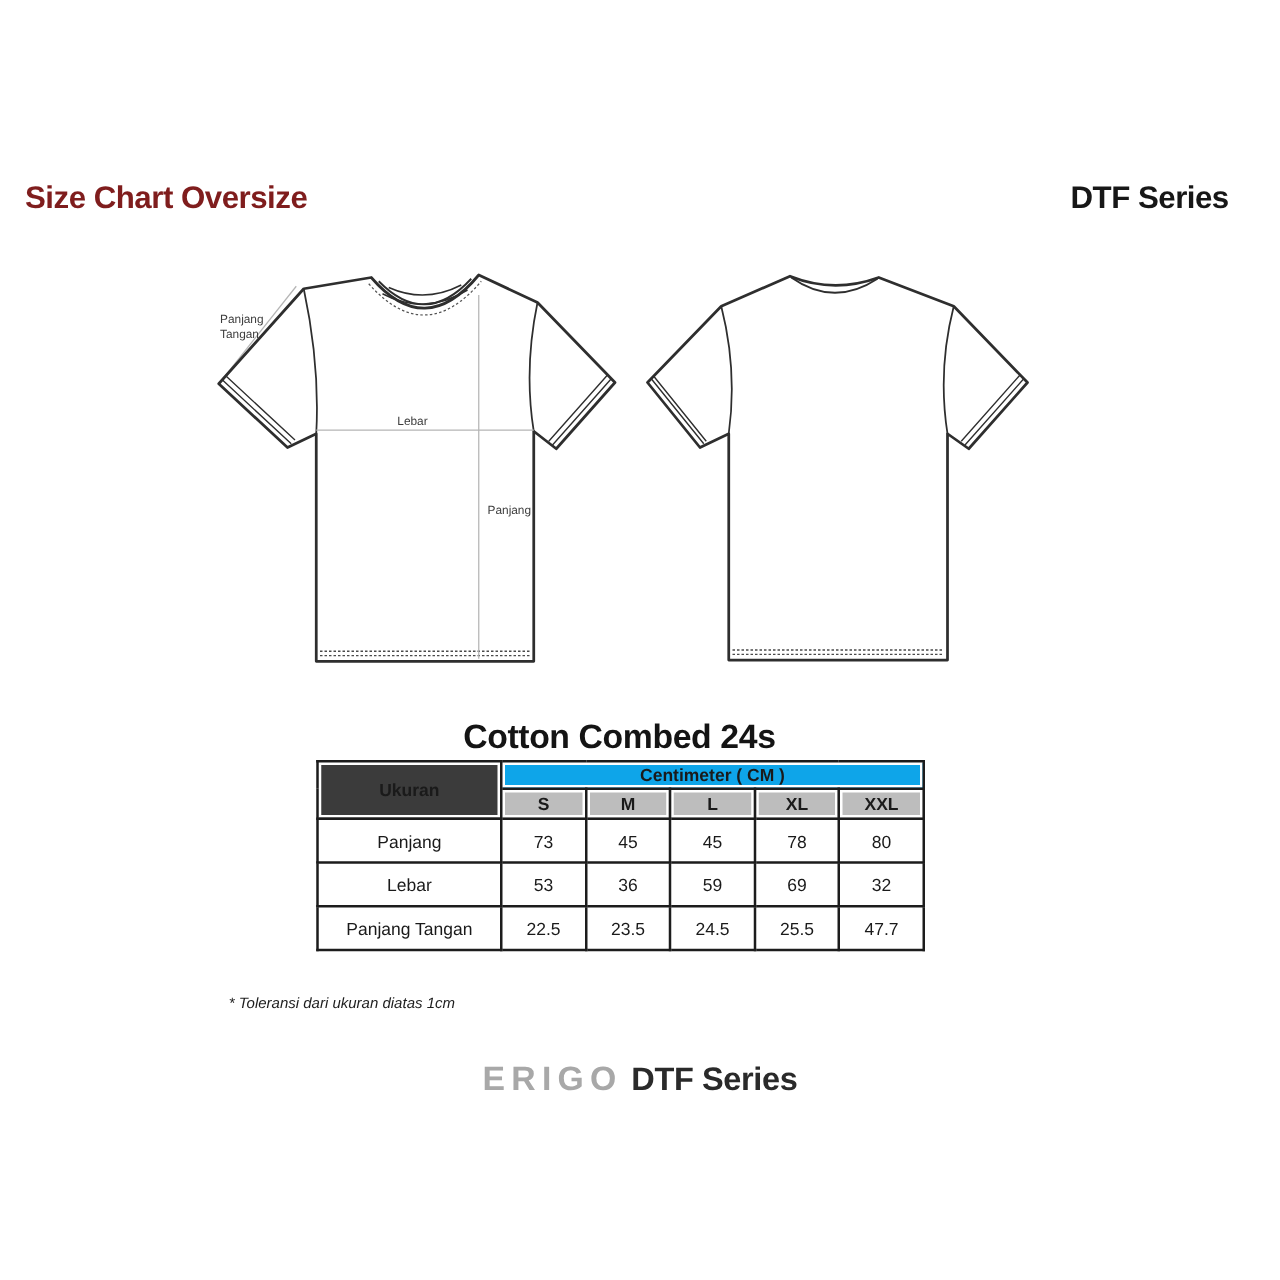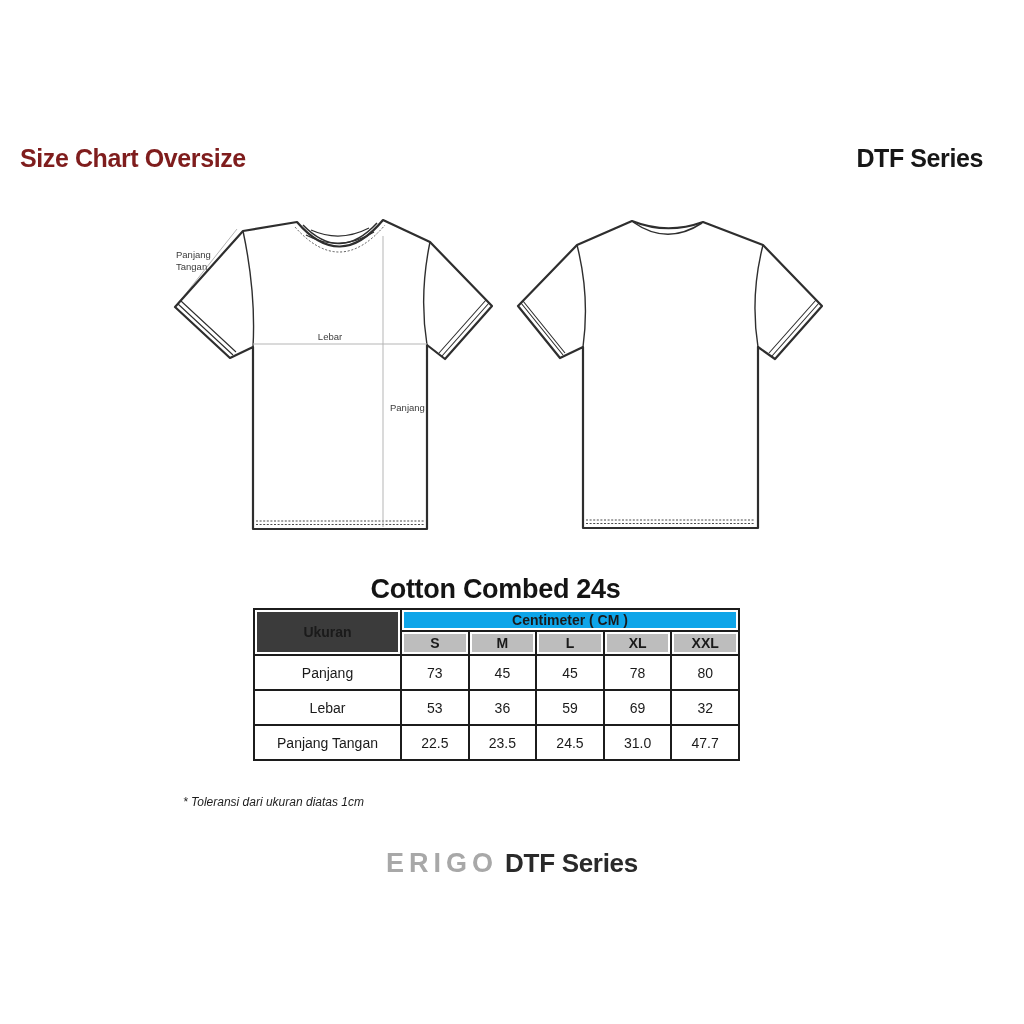--- a/index.html
+++ b/index.html
@@ -142,21 +142,21 @@
       <td class="cell-value">36</td>
       <td class="cell-value">59</td>
       <td class="cell-value">69</td>
       <td class="cell-value">32</td>
     </tr>
     <tr>
       <td class="cell-label">Panjang Tangan</td>
       <td class="cell-value">22.5</td>
       <td class="cell-value">23.5</td>
       <td class="cell-value">24.5</td>
-      <td class="cell-value">31.0</td>
+      <td class="cell-value">25.5</td>
       <td class="cell-value">47.7</td>
     </tr>
   </tbody>
 </table>
 
 <div class="footnote">* Toleransi dari ukuran diatas 1cm</div>
 
 <div class="brand-row">
   <span class="brand-logo">ERIGO</span>
   <span class="brand-series">DTF Series</span>

